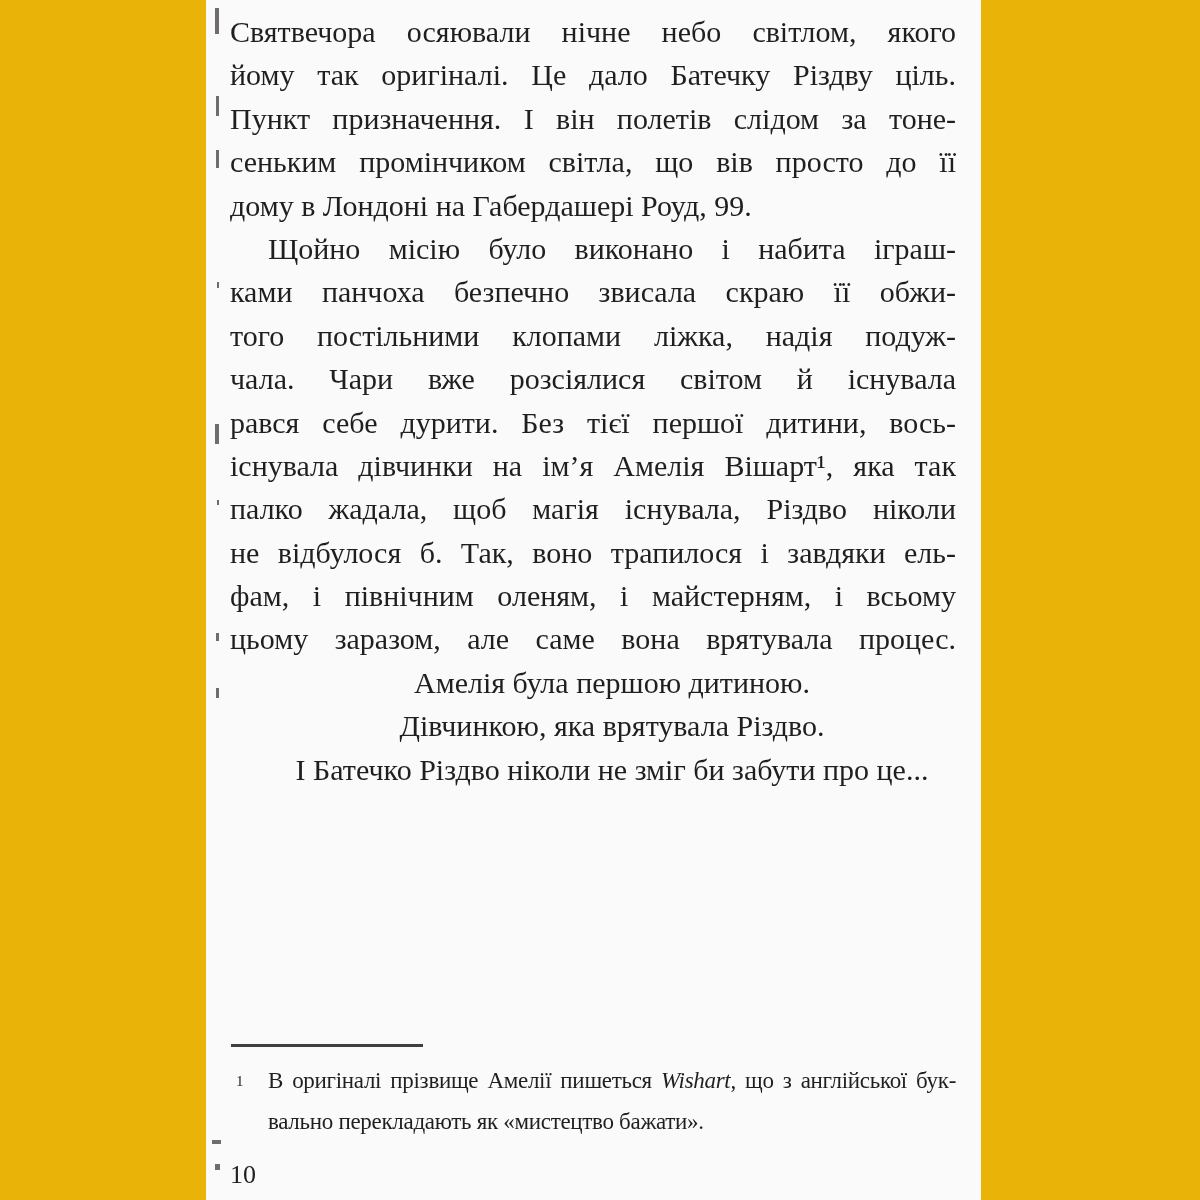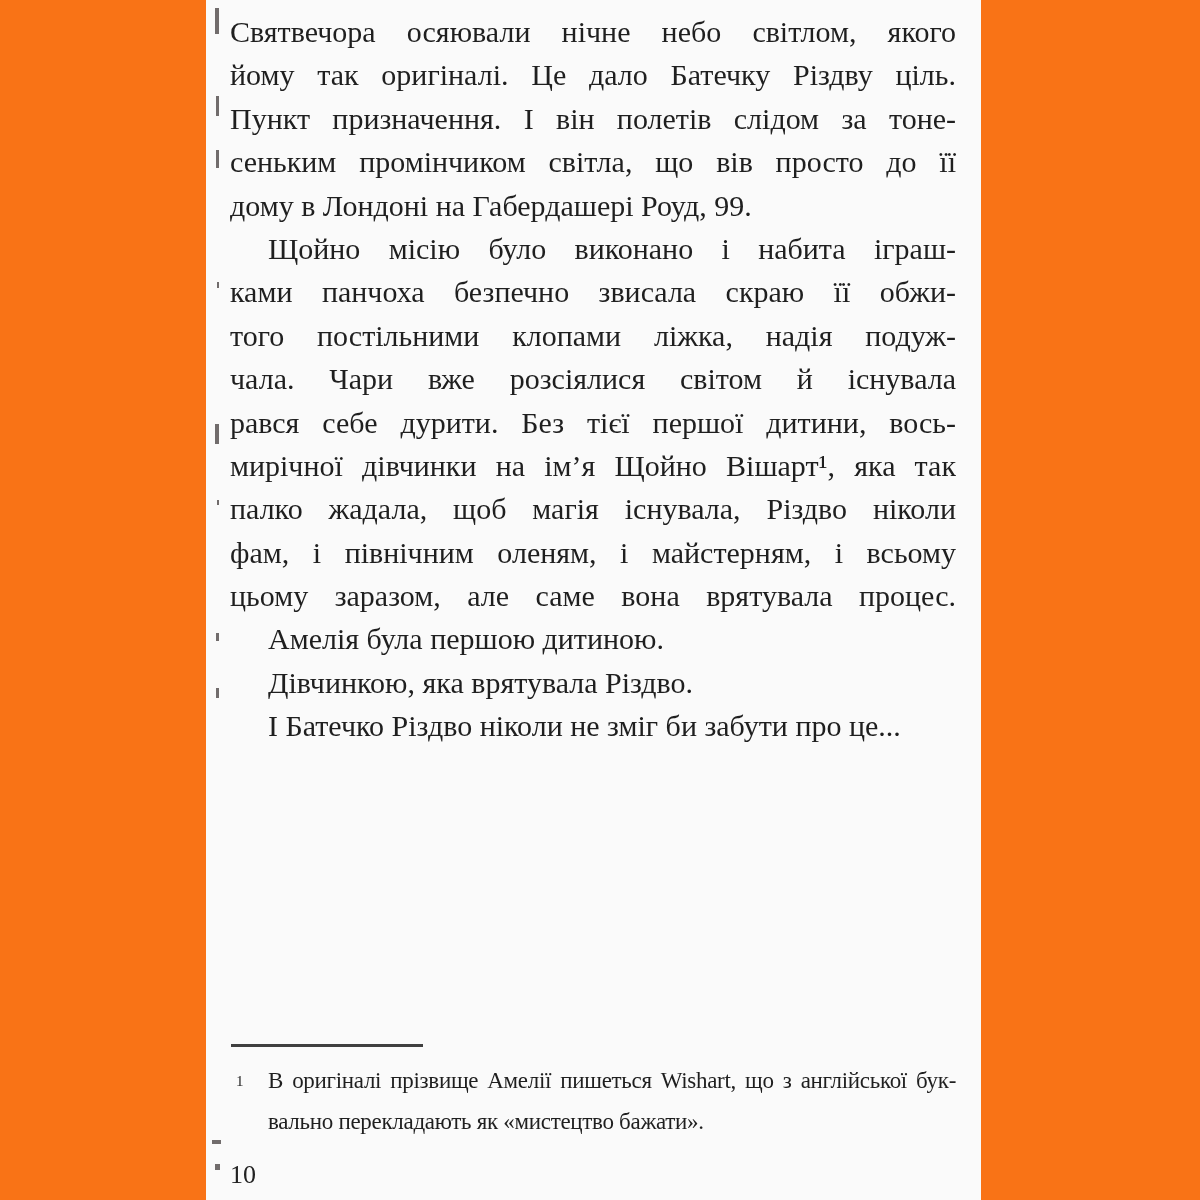--- a/index.html
+++ b/index.html
@@ -4,21 +4,21 @@
 <style>
   html, body {
     margin: 0;
     padding: 0;
     background: #ffffff;
   }
   .page-root {
     position: relative;
     width: 1200px;
     height: 1200px;
-    background: #f97316;
+    background: #eab308;
     overflow: hidden;
     font-family: "Liberation Serif", "DejaVu Serif", serif;
     color: #1f1f1f;
   }
   
   .scan-strip {
     position: absolute;
     left: 206px;
     top: 0;
     width: 775px;
@@ -36,20 +36,21 @@
   .line {
     height: 43.4px;
     overflow: hidden;
   }
   .j {                       
     text-align: justify;
     text-align-last: justify;
   }
   .i {                       
     text-indent: 38px;
+    text-align: center;
   }
   .footnote-rule {
     position: absolute;
     left: 231px;
     top: 1044px;
     width: 192px;
     height: 3px;
     background: #3f3f3f;
   }
   .footnote {
@@ -70,20 +71,21 @@
   .fn-text {
     margin-left: 38px;
   }
   .fn-l1 {
     height: 41px;
     overflow: hidden;
     text-align: justify;
     text-align-last: justify;
   }
   .italic {
+    font-style: italic;
   }
   .page-number {
     position: absolute;
     left: 230px;
     top: 1160px;
     width: 726px;
     font-size: 26px;
     color: #222222;
   }
   
@@ -115,22 +117,23 @@
     <div class="line j">Святвечора осяювали нічне небо світлом, якого</div>
     <div class="line j">йому так оригіналі. Це дало Батечку Різдву ціль.</div>
     <div class="line j">Пункт призначення. І він полетів слідом за тоне-</div>
     <div class="line j">сеньким промінчиком світла, що вів просто до її</div>
     <div class="line">дому в Лондоні на Габердашері Роуд, 99.</div>
     <div class="line j i">Щойно місію було виконано і набита іграш-</div>
     <div class="line j">ками панчоха безпечно звисала скраю її обжи-</div>
     <div class="line j">того постільними клопами ліжка, надія подуж-</div>
     <div class="line j">чала. Чари вже розсіялися світом й існувала</div>
     <div class="line j">рався себе дурити. Без тієї першої дитини, вось-</div>
-    <div class="line j">мирічної дівчинки на ім’я Щойно Вішарт¹, яка так</div>
+    <div class="line j">існувала дівчинки на ім’я Амелія Вішарт¹, яка так</div>
     <div class="line j">палко жадала, щоб магія існувала, Різдво ніколи</div>
+    <div class="line j">не відбулося б. Так, воно трапилося і завдяки ель-</div>
     <div class="line j">фам, і північним оленям, і майстерням, і всьому</div>
     <div class="line j">цьому заразом, але саме вона врятувала процес.</div>
     <div class="line i">Амелія була першою дитиною.</div>
     <div class="line i">Дівчинкою, яка врятувала Різдво.</div>
     <div class="line i">І Батечко Різдво ніколи не зміг би забути про це...</div>
   </div>
 
   <div class="footnote-rule"></div>
 
   <div class="footnote">

